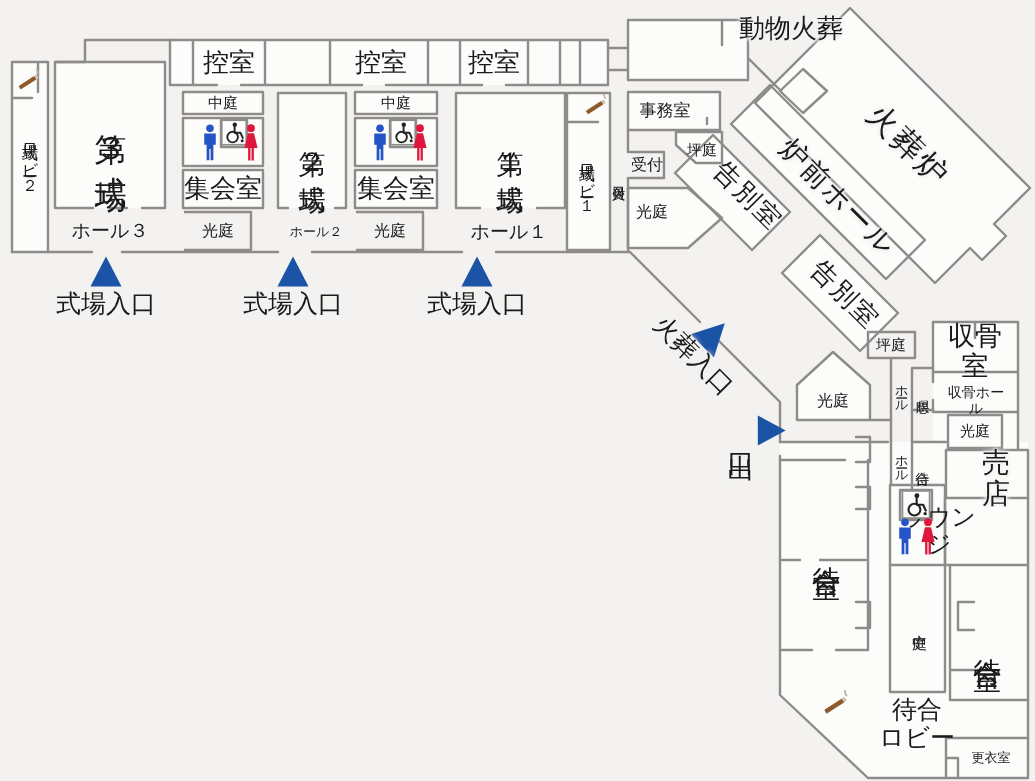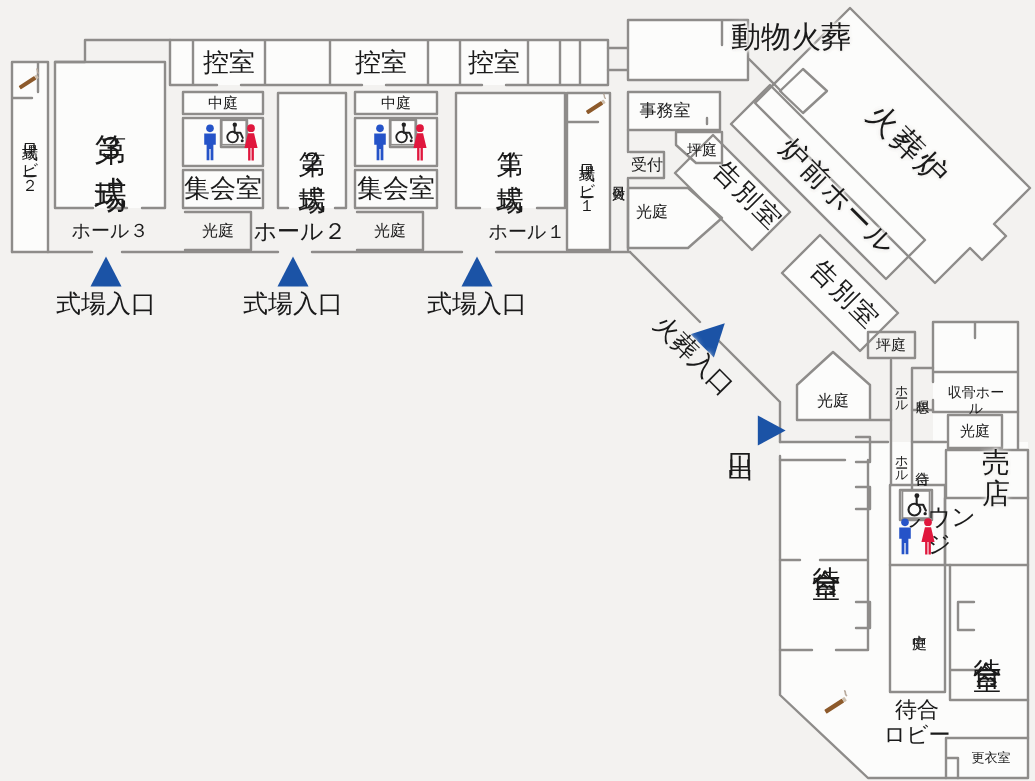--- a/index.html
+++ b/index.html
@@ -151,48 +151,49 @@
   <div class="lbl" style="left:229px;top:63px;font-size:26px">控室</div>
   <div class="lbl" style="left:381px;top:63px;font-size:26px">控室</div>
   <div class="lbl" style="left:494px;top:63px;font-size:26px">控室</div>
   <div class="lbl" style="left:223px;top:103px;font-size:15px">中庭</div>
   <div class="lbl" style="left:396px;top:103px;font-size:15px">中庭</div>
   <div class="lbl" style="left:223px;top:189px;font-size:26px">集会室</div>
   <div class="lbl" style="left:396px;top:189px;font-size:26px">集会室</div>
   <div class="lbl" style="left:218px;top:231px;font-size:16px">光庭</div>
   <div class="lbl" style="left:390px;top:231px;font-size:16px">光庭</div>
   <div class="lbl v" style="left:312px;top:150px;font-size:27px;letter-spacing:3px">第２式場</div>
-  <div class="lbl" style="left:300px;top:232px;font-size:23px">ホール２</div>
+  <div class="lbl" style="left:316px;top:232px;font-size:13px">ホール２</div>
   <div class="lbl v" style="left:510px;top:150px;font-size:27px;letter-spacing:3px">第１式場</div>
-  <div class="lbl" style="left:527px;top:232px;font-size:19px">ホール１</div>
+  <div class="lbl" style="left:509px;top:232px;font-size:19px">ホール１</div>
   <div class="lbl v" style="left:587px;top:179px;font-size:16px">式場ロビー１</div>
   <div class="lbl v" style="left:618px;top:177px;font-size:13px">受付入口</div>
   <div class="lbl" style="left:665px;top:111px;font-size:17px">事務室</div>
   <div class="lbl" style="left:647px;top:165px;font-size:16px">受付</div>
   <div class="lbl" style="left:702px;top:150px;font-size:15px">坪庭</div>
   <div class="lbl" style="left:652px;top:212px;font-size:16px">光庭</div>
-  <div class="lbl halo" style="left:791px;top:37px;font-size:30px">動物火葬</div>
+  <div class="lbl halo" style="left:791px;top:29px;font-size:26px">動物火葬</div>
   <div class="lbl r45 halo" style="left:908px;top:146px;font-size:31px;letter-spacing:3px">火葬炉</div>
   <div class="lbl r45 halo" style="left:838px;top:197px;font-size:28px;letter-spacing:2px">炉前ホール</div>
   <div class="lbl r45" style="left:748px;top:196px;font-size:26px;letter-spacing:2px">告別室</div>
   <div class="lbl r45" style="left:845px;top:295px;font-size:26px;letter-spacing:2px">告別室</div>
   <div class="lbl" style="left:891px;top:345px;font-size:15px">坪庭</div>
+  <div class="lbl" style="left:975px;top:351px;font-size:27px">収骨室</div>
   <div class="lbl v" style="left:922px;top:390px;font-size:13px">瞑想</div>
   <div class="lbl v" style="left:901px;top:391px;font-size:13px">ホール</div>
   <div class="lbl" style="left:976px;top:401px;font-size:14px">収骨ホール</div>
   <div class="lbl" style="left:975px;top:431px;font-size:15px">光庭</div>
   <div class="lbl" style="left:833px;top:401px;font-size:16px">光庭</div>
   <div class="lbl v" style="left:901px;top:461px;font-size:13px">ホール</div>
   <div class="lbl v" style="left:922px;top:461px;font-size:14px">待合</div>
   <div class="lbl halo" style="left:996px;top:478px;font-size:28px">売店</div>
   <div class="lbl" style="left:939px;top:531px;font-size:24px">ラウンジ</div>
   <div class="lbl v" style="left:826px;top:549px;font-size:28px;letter-spacing:3px">待合室</div>
   <div class="lbl v" style="left:919px;top:623px;font-size:15px">中庭</div>
   <div class="lbl v" style="left:987px;top:641px;font-size:28px;letter-spacing:3px">待合室</div>
-  <div class="lbl" style="left:917px;top:723px;font-size:22px">待合
+  <div class="lbl" style="left:917px;top:723px;font-size:25px">待合
 ロビー</div>
   <div class="lbl" style="left:991px;top:758px;font-size:13px">更衣室</div>
 
   <svg class="icon" style="left:89px;top:255px" width="34" height="33">
       <use href="#sym-tri-up"></use>
     </svg>
   <svg class="icon" style="left:276px;top:255px" width="34" height="33">
       <use href="#sym-tri-up"></use>
     </svg>
   <svg class="icon" style="left:460px;top:255px" width="34" height="33">

